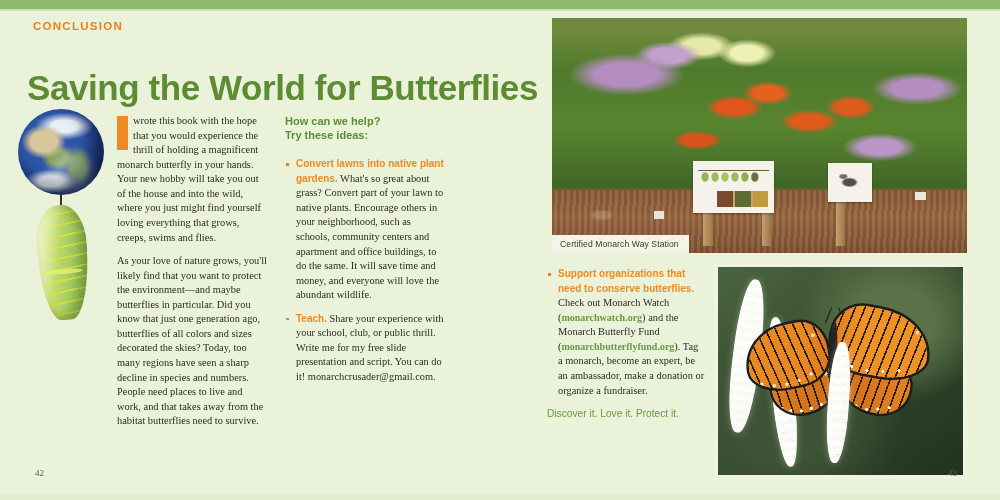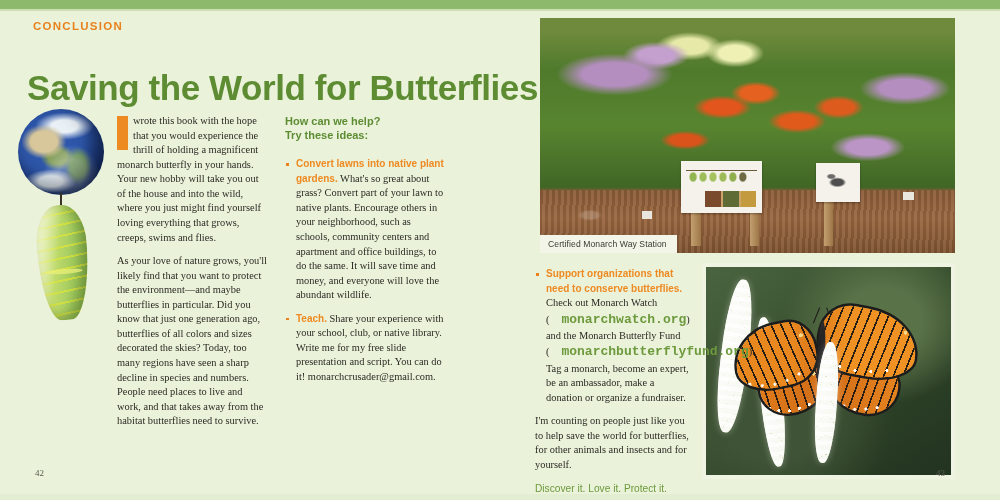--- a/index.html
+++ b/index.html
@@ -83,30 +83,30 @@
   .bullet{position:relative;padding-left:11px;margin:0 0 13px 0;}
   .bullet:before{
     content:"";position:absolute;left:1px;top:6px;width:2.5px;height:2.5px;
     background:#e8821e;
   }
   .lead{
     font-family:"Liberation Sans", sans-serif;font-weight:bold;
     color:#ee8a22;font-size:10px;
   }
   .url{
-    font-family:Liberation Mono, monospace;font-weight:bold;
-    color:#6d9a3c;font-size:13px;margin-left:12px;
+    font-family:Liberation Serif, serif;font-weight:bold;
+    color:#6d9a3c;font-size:10px;
   }
   .green-line{
     font-family:"Liberation Sans", sans-serif;
     color:#6d9a3c;font-size:10.2px;
   }
 
   
-  .right-page{position:absolute;left:480px;top:11px;width:500px;height:489px;}
+  .right-page{position:absolute;left:492px;top:11px;width:500px;height:489px;}
 
   .photo{position:absolute;border:0;overflow:hidden;}
 
   
   .photo-garden{
     left:60px;top:7px;width:415px;height:235px;
     background:
       radial-gradient(ellipse 14% 9% at 18% 24%, #b58ec0 0 55%, rgba(181,142,192,0) 100%),
       radial-gradient(ellipse 11% 7% at 88% 30%, #b58ec0 0 55%, rgba(181,142,192,0) 100%),
       radial-gradient(ellipse 9% 6% at 79% 55%, #bb95c6 0 55%, rgba(187,149,198,0) 100%),
@@ -272,21 +272,21 @@
         <span>How can we help?</span><br>
         <span>Try these ideas:</span>
       </div>
 
       <p class="bullet">
         <span class="lead">Convert lawns into native plant gardens.</span><span> What's so great about grass? Convert part of your lawn to native plants. Encourage others in your neighborhood, such as schools, community centers and apartment and office buildings, to do the same. It will save time and money, and everyone will love the abundant wildlife.</span>
       </p>
 
 
       <p class="bullet">
-        <span class="lead">Teach.</span><span> Share your experience with your school, club, or native library. Write me for my free slide presentation and script. You can do it!  monarchcrusader@gmail.com.</span>
+        <span class="lead">Teach.</span><span> Share your experience with your school, club, or public thrill. Write me for my free slide presentation and script. You can do it!  monarchcrusader@gmail.com.</span>
       </p>
     </div>
 
     <div class="pagenum pagenum-l">42</div>
   </div>
 
   <div class="right-page">
 
     <div class="photo photo-garden">
       <div class="soil"></div>
@@ -328,21 +328,20 @@
       <div class="body-bfly"></div>
       <div class="stalk stalk-3">
           <div class="stalk-bumps"></div>
         </div>
     </div>
 
     <div class="col" style="left:55px;top:256px;width:158px;">
       <p class="bullet">
         <span class="lead">Support organizations that need to conserve butterflies.</span><span> Check out Monarch Watch (</span><span class="url">monarchwatch.org</span><span>) and the Monarch Butterfly Fund (</span><span class="url">monarchbutterflyfund.org</span><span>). Tag a monarch, become an expert, be an ambassador, make a donation or organize a fundraiser.</span>
       </p>
-      <p>I'm counting on people just like you to help save the world for butterflies, for other animals and insects and for yourself.</p>
       <p class="green-line">Discover it. Love it. Protect it.</p>
     </div>
 
     <div class="pagenum pagenum-r">43</div>
   </div>
 
   <div class="botbar"></div>
 </div>
 
 </body></html>

